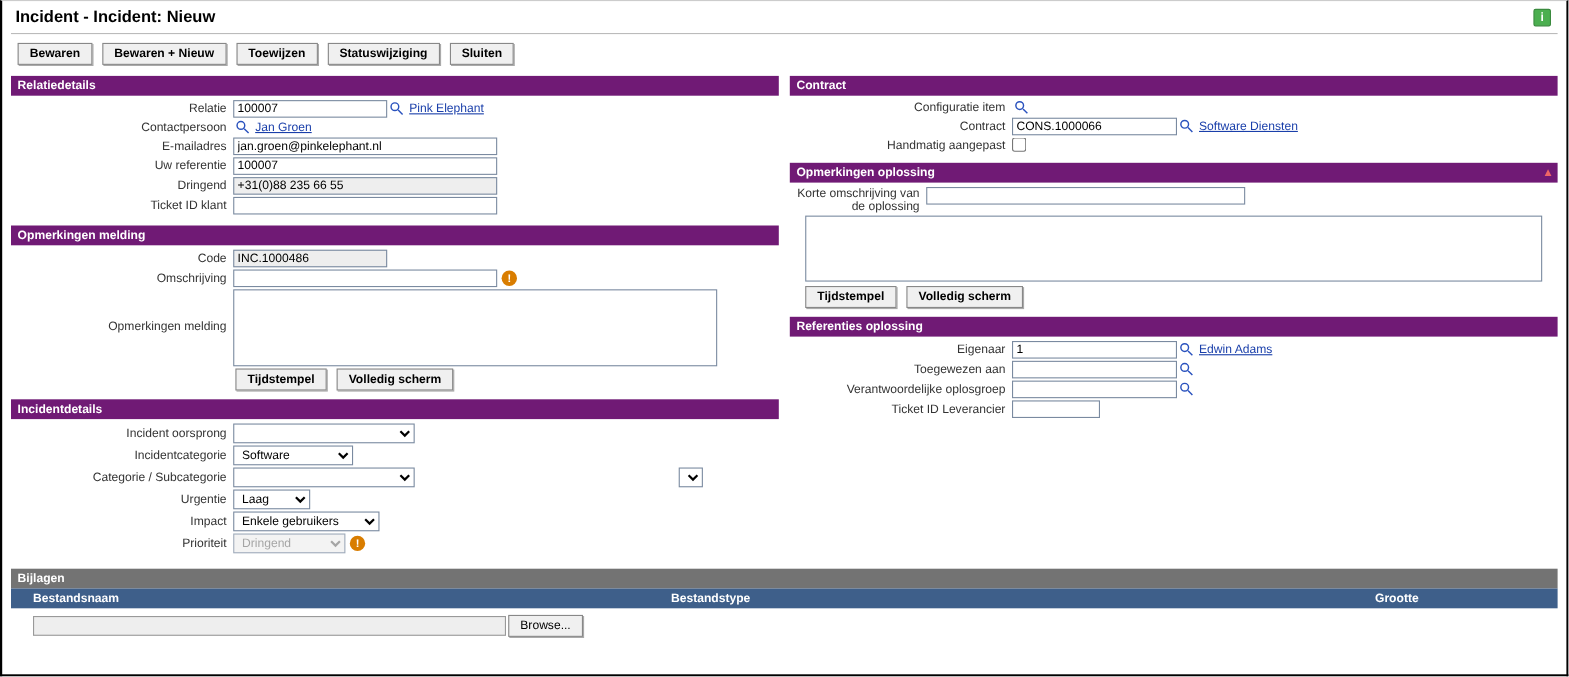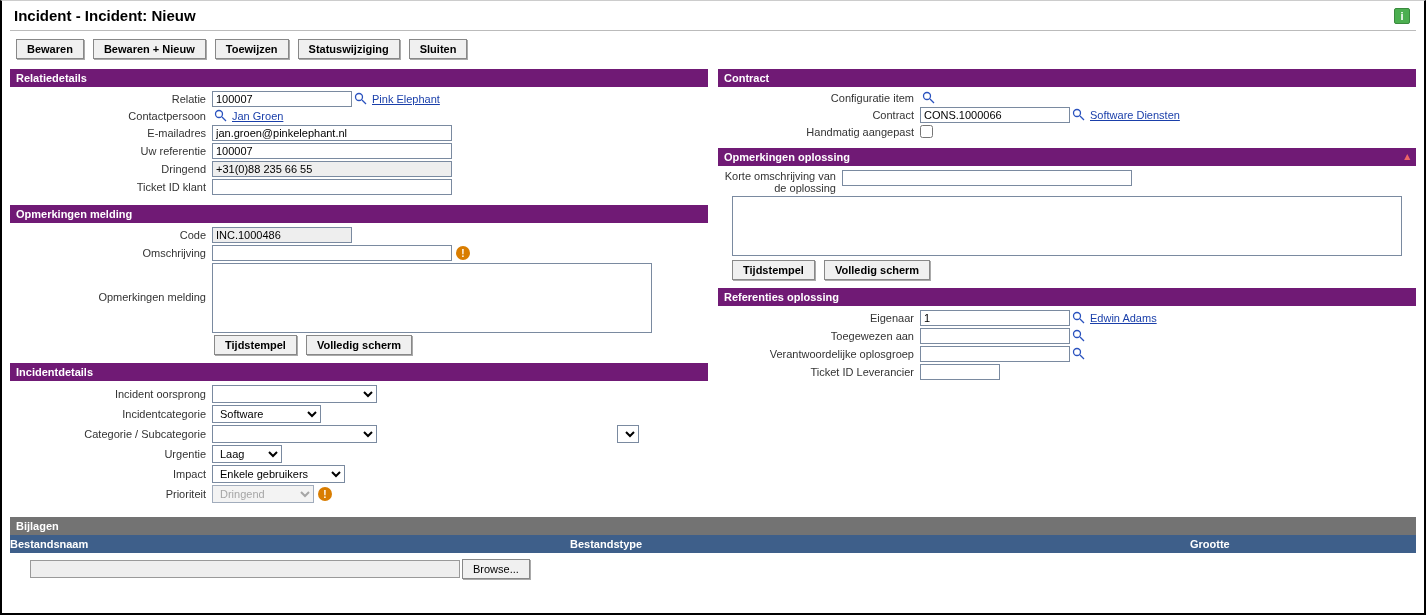--- a/index.html
+++ b/index.html
@@ -32,21 +32,21 @@
   select.w-22 { width: 22px;}
   .lookup-icon { width:14px; height:14px; display:inline-flex; align-items:center; justify-content:center; margin:0 2px; cursor:pointer;}
   .lookup-icon svg { display:block;}
   .link { color: #1a3faa; text-decoration: underline; cursor: pointer; margin-left: 2px;}
   .warn-icon { width:14px; height:14px; background:#d97d00; border-radius:50%; color:#fff; font-weight:bold; display:inline-flex; align-items:center; justify-content:center; font-size:10px; margin-left:4px;}
   textarea.big { width: 440px; height: 70px; resize: none;}
   textarea.bigR { width: 670px; height: 60px; resize: none; margin-left: 10px;}
   .below-btns { padding-left: 200px; margin-top: 2px;}
   .bij-hdr { background: #737373; color: #fff; font-weight: bold; font-size: 11px; padding: 3px 6px; margin-top:4px;}
   .bij-cols { background: #3e5f8a; color:#fff; display:flex; font-weight:bold; font-size:11px;}
-  .bij-cols > div { padding:3px 0;}
+  .bij-cols > div { padding:3px 0;margin-left:20px;}
   .bij-c1 { width: 560px;}
   .bij-c2 { width: 620px;}
   .bij-c3 { flex:1;}
   .browse-bar { display:flex; align-items:center; margin-top:6px; padding-left:20px;}
   .browse-bar .path { width: 430px; height:18px; border:1px solid #999; background:#eee; margin-right:2px;}
   .checkbox { width:13px; height:13px;}
   .sel-highlight { background:#1e90ff; color:#fff;}
 </style>
 </head>
 <body>

